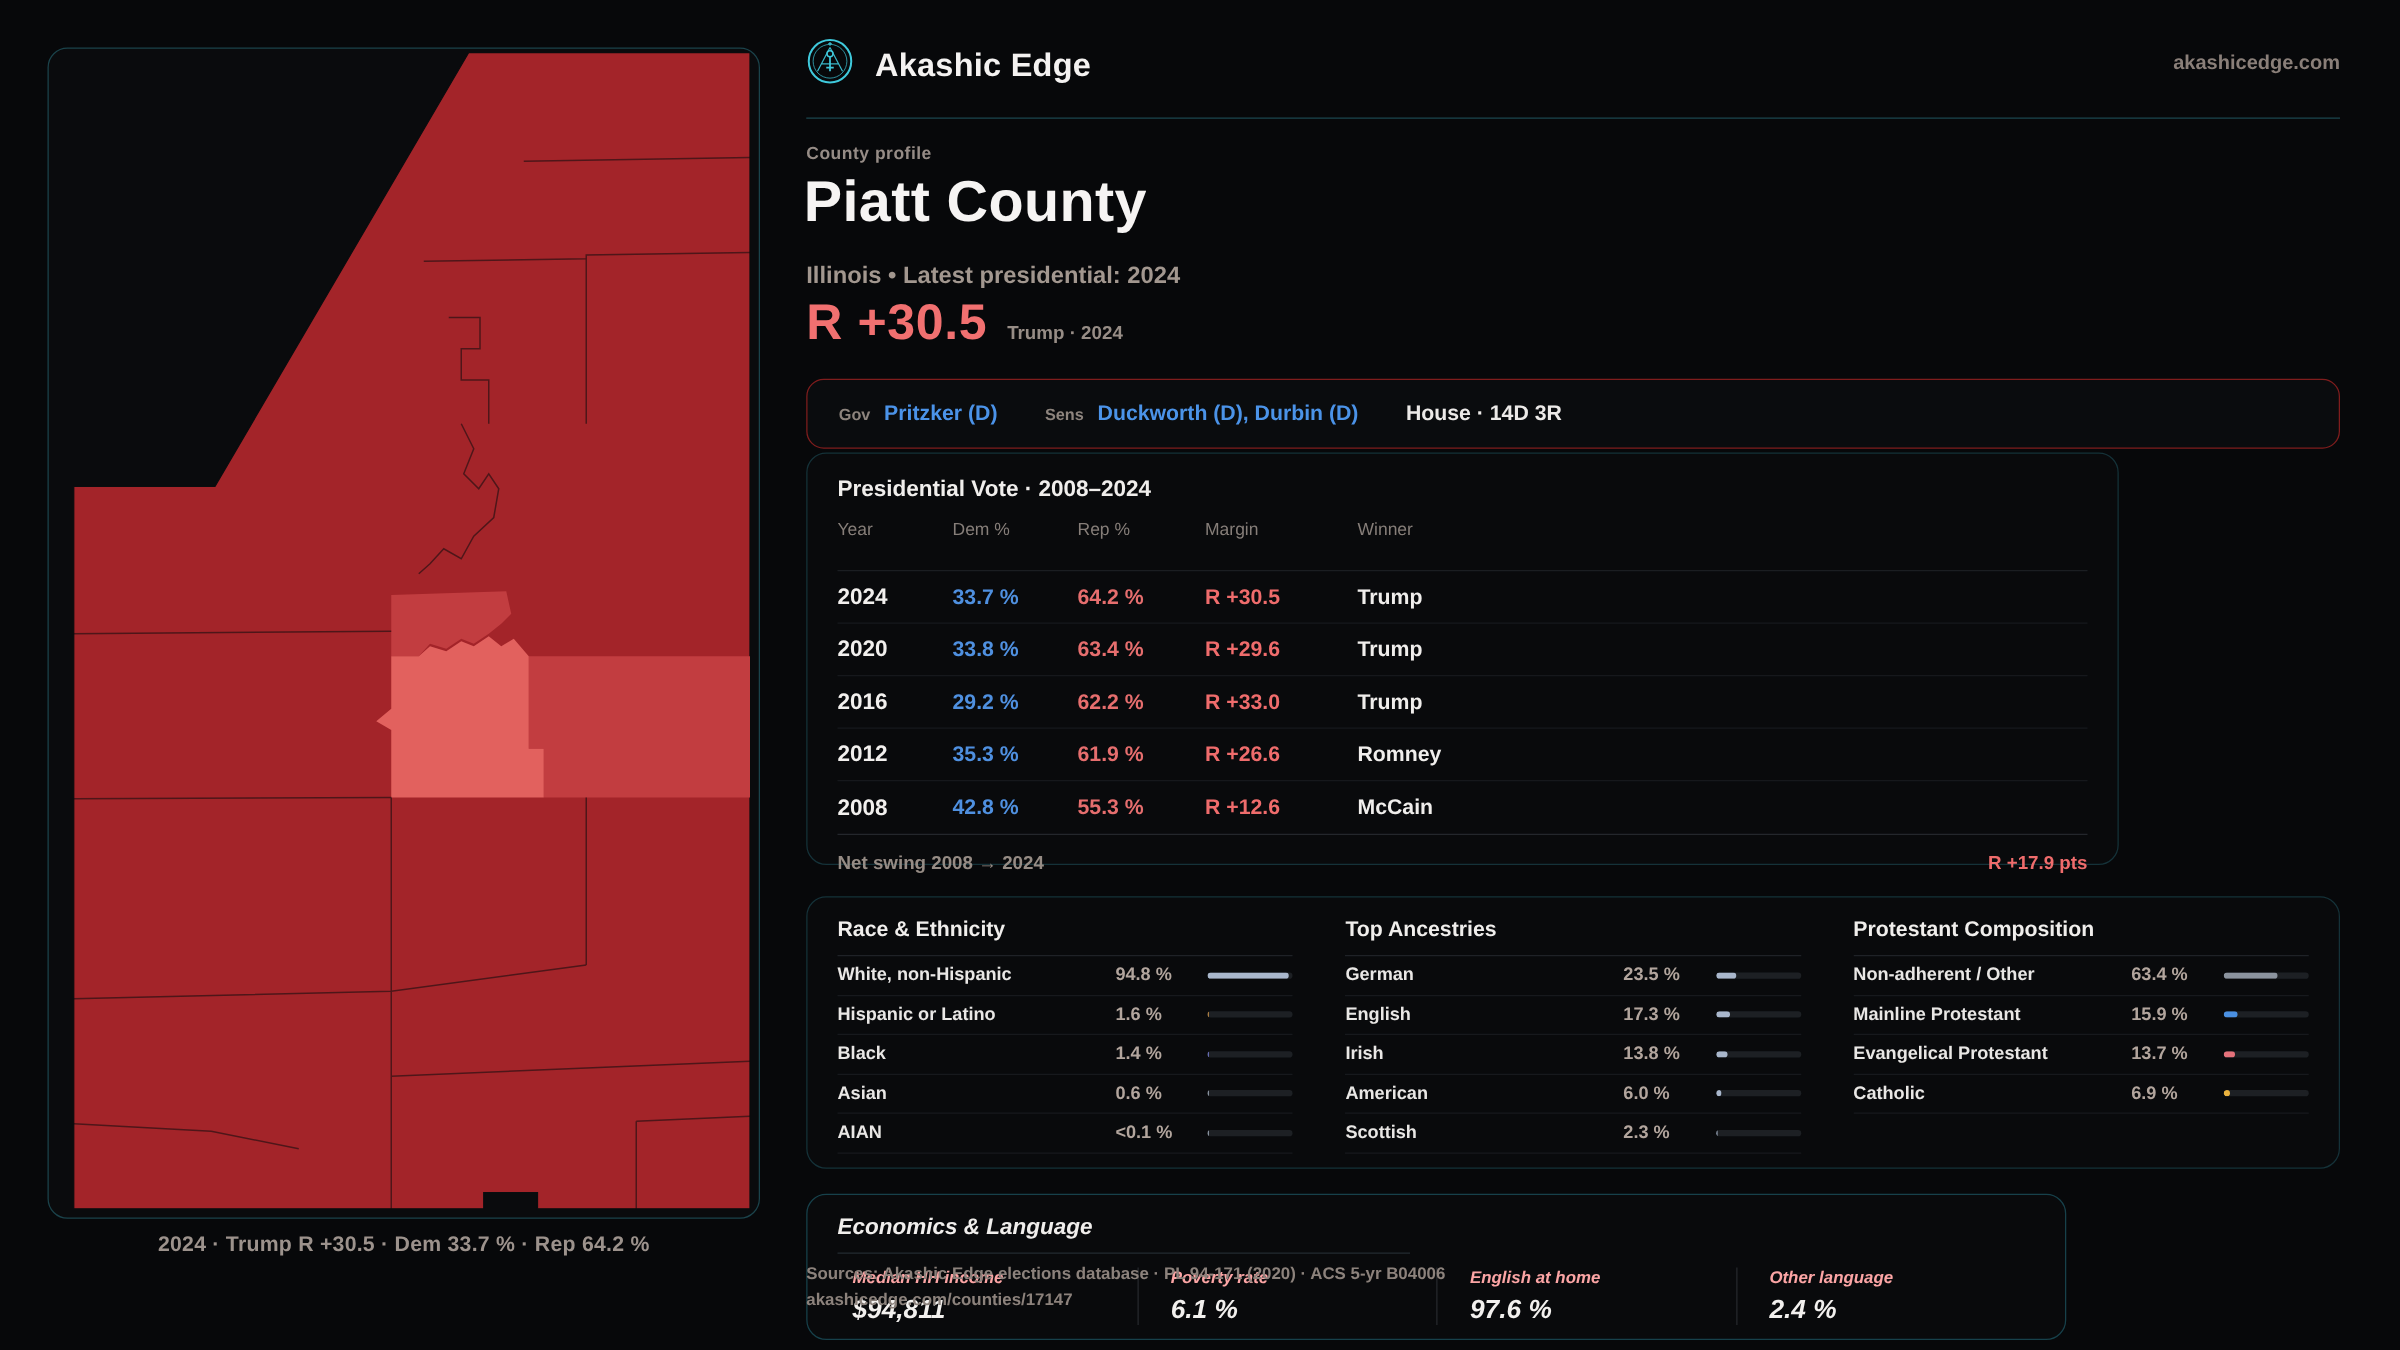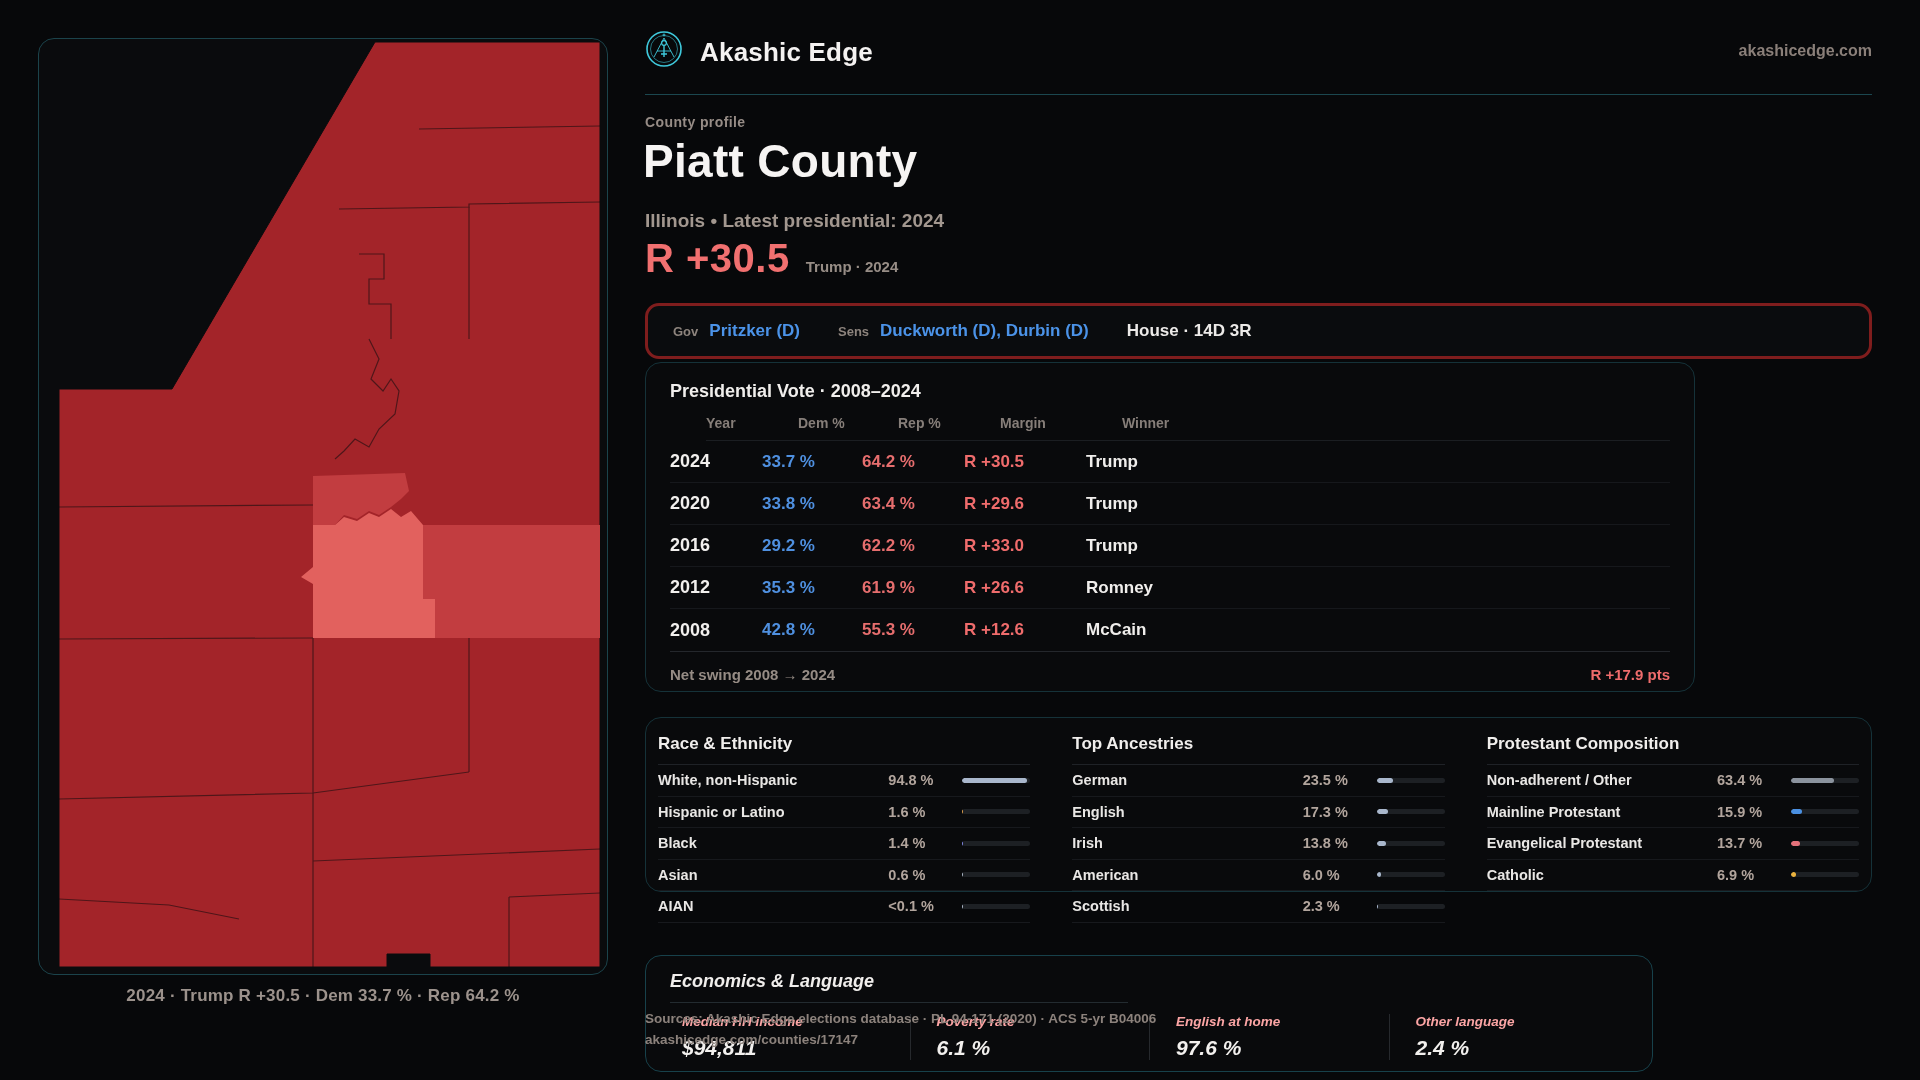--- a/index.html
+++ b/index.html
@@ -21,50 +21,50 @@
   .header-rule { left:645px; top:94px; width:1227px; height:1px; background:#1f525c; opacity:.85; }
 
   .eyebrow { left:645px; top:114px; font-size:14px; font-weight:600; color:#968c86; letter-spacing:.4px; }
   .page-title { left:643px; top:134px; font-size:46px; font-weight:700; color:#f6f4f3; letter-spacing:.3px; }
   .subtitle { left:645px; top:210px; font-size:19px; font-weight:700; color:#a2978f; }
   .margin-row { left:645px; top:236px; display:flex; align-items:baseline; gap:16px; }
   .margin-big { font-size:40px; font-weight:700; color:#f17070; letter-spacing:.5px; }
   .margin-ctx { font-size:15px; font-weight:600; color:#978d86; }
 
   
-  .gov-bar { left:645px; top:303px; width:1227px; height:56px; border:3px solid #7f1d1d;
+  .gov-bar { left:645px; top:303px; width:1227px; height:56px; border:1px solid #7f1d1d;
              border-radius:14px; background:#0a0c0e; display:flex; align-items:center;
              padding:0 25px; }
   .ofc-label { font-size:13px; font-weight:600; color:#8d847d; margin-right:11px; }
   .ofc-blue { font-size:17px; font-weight:700; color:#4b93e8; }
   .ofc-gap { width:38px; }
   .ofc-house { font-size:17px; font-weight:700; color:#eceae8; }
 
   
   .panel { border:1px solid #153239; border-radius:16px; background:#090a0c; }
   .panel-pres { left:645px; top:362px; width:1050px; height:330px; padding:18px 24px 0; }
   .panel-title { font-size:18px; font-weight:700; color:#f0eeec; }
   .tbl-head { display:grid; grid-template-columns:92px 100px 102px 122px 1fr;
-              margin-top:13px; padding-bottom:9px; border-bottom:1px solid #1b1e22;
-              font-size:14px; font-weight:700; color:#867e79;margin-left:36px; }
+              margin-top:13px; padding-bottom:25px; border-bottom:1px solid #1b1e22;
+              font-size:14px; font-weight:400; color:#867e79; }
   .tbl-row { display:grid; grid-template-columns:92px 100px 102px 122px 1fr;
              align-items:center; height:42px; border-bottom:1px solid #16181c; }
   .tbl-row:nth-last-child(2) { border-bottom:none; }
   .c-year { font-size:18px; font-weight:700; color:#f2f0ee; }
   .c-dem { font-size:17px; font-weight:700; color:#4f90e0; }
   .c-rep { font-size:17px; font-weight:700; color:#e66e6e; }
   .c-mrg { font-size:17px; font-weight:700; color:#ef6c6c; }
   .c-win { font-size:17px; font-weight:700; color:#f0eeec; }
   .net-row { display:flex; justify-content:space-between; align-items:center;
              height:45px; border-top:1px solid #24272c; }
   .net-label { font-size:15px; font-weight:600; color:#968c85; }
   .net-value { font-size:15px; font-weight:700; color:#ef6c6c; }
 
   
-  .panel-demo { left:645px; top:717px; width:1227px; height:175px; padding:16px 12px 0;
+  .panel-demo { left:645px; top:717px; width:1227px; height:218px; padding:16px 24px 0;
                 display:grid; grid-template-columns:1fr 1fr 1fr; column-gap:42px; }
   .demo-h { font-size:17px; font-weight:700; color:#f0eeec; padding-bottom:10px;
             border-bottom:1px solid #1f2227; }
   .demo-row { display:flex; align-items:center; height:31.5px; border-bottom:1px solid #17191d; }
   .demo-label { flex:1; font-size:14.5px; font-weight:600; color:#e9e7e5; white-space:nowrap; }
   .demo-val { width:74px; font-size:14.5px; font-weight:600; color:#b2a59d; }
   .demo-track { width:68px; height:5px; border-radius:3px; background:#1d2024; overflow:hidden; }
   .demo-fill { display:block; height:100%; border-radius:3px; }
 
   

